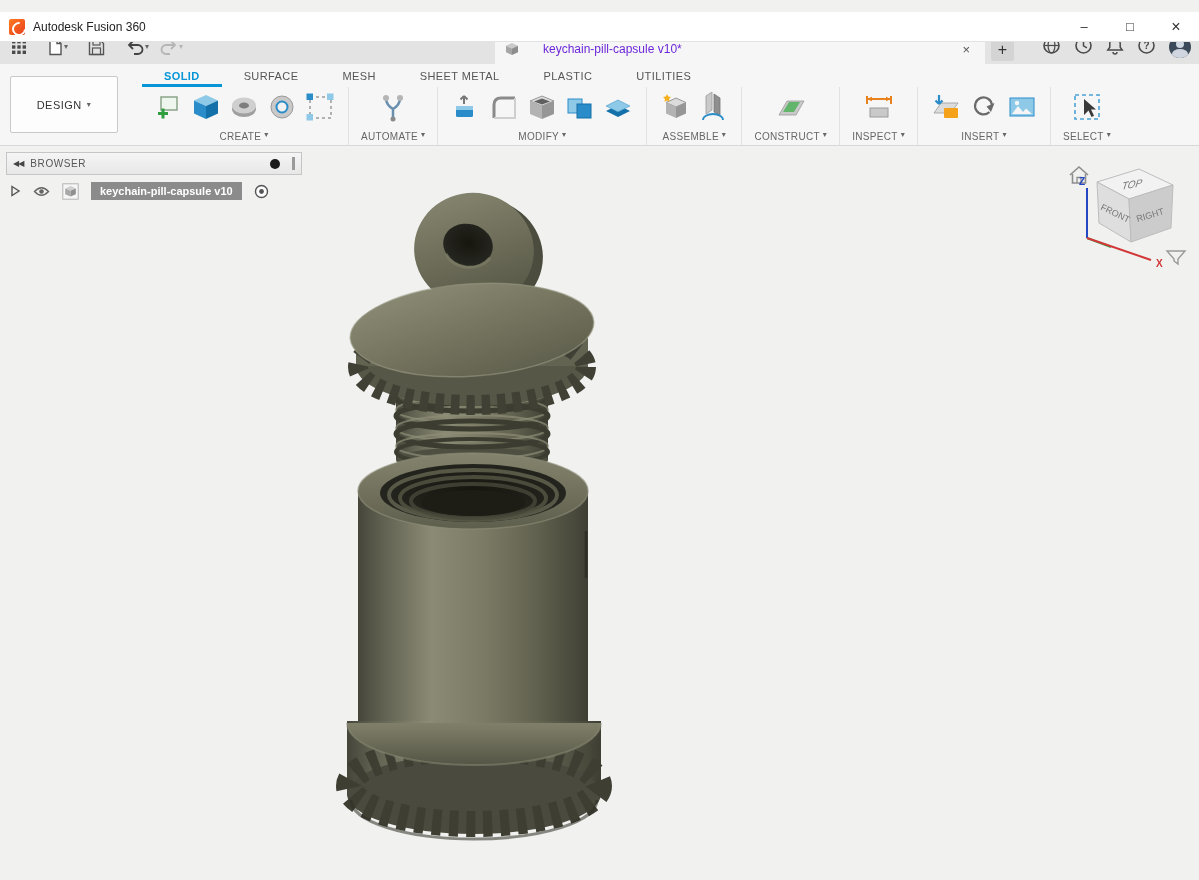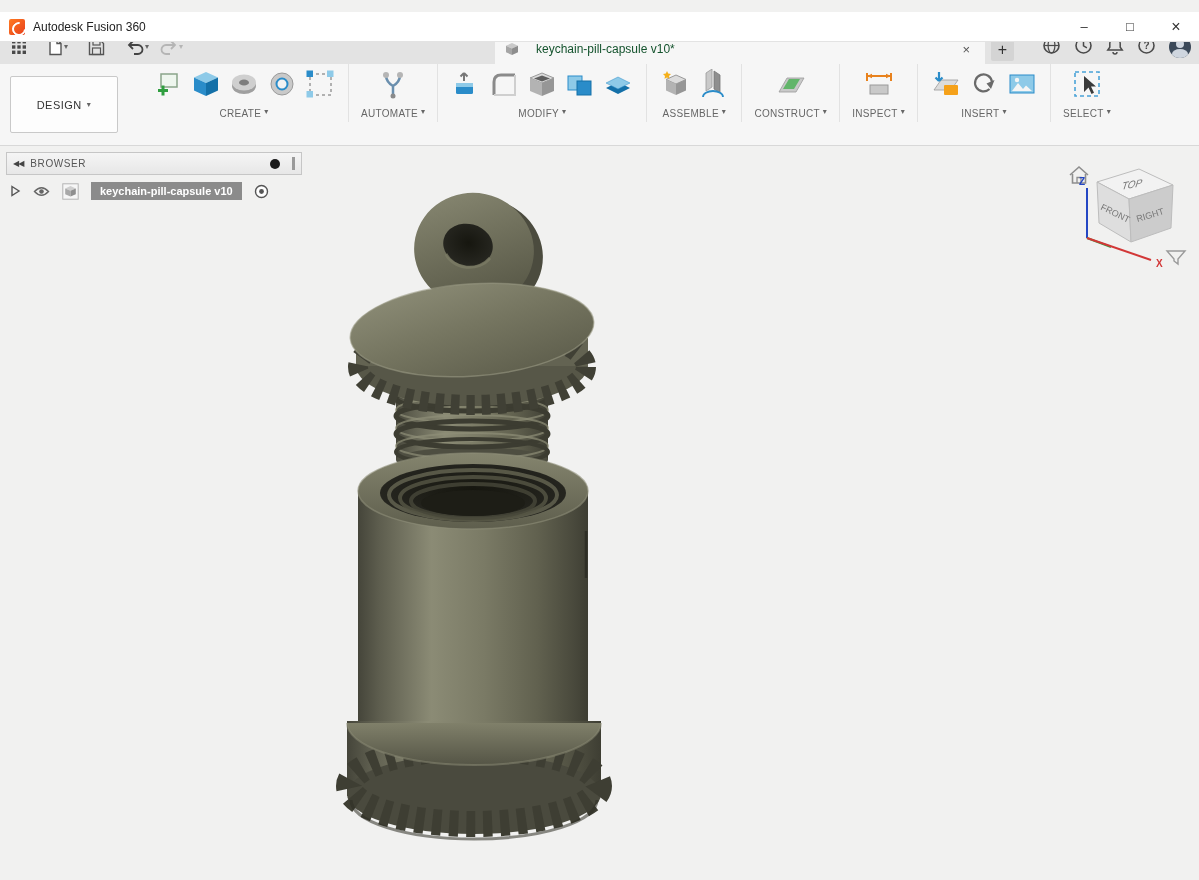--- a/index.html
+++ b/index.html
@@ -19,21 +19,21 @@
     font-size:13px; color:#333; }
 
   
   .qat { position:absolute; top:30px; left:0; right:0; height:34px; background:#e3e3e3; z-index:29; }
   .qat-left { display:flex; align-items:center; height:100%; padding-left:6px; }
   .qat-btn { display:flex; align-items:center; justify-content:center; height:28px; padding:0 5px; color:#444; }
   .chev { font-size:8px; color:#666; line-height:1; }
   .qat-sep { width:10px; }
   .doc-tab { position:absolute; left:495px; top:4px; width:490px; height:30px; background:#f6f6f6;
     border-radius:3px 3px 0 0; display:flex; align-items:center; padding:0 10px; }
-  .doc-tab .label { font-size:12px; color:#14532d; margin-left:17px; white-space:nowrap; }
+  .doc-tab .label { font-size:12px; color:#6d28d9; margin-left:24px; white-space:nowrap; }
   .tab-close { margin-left:auto; color:#555; font-size:13px; padding:1px 5px; }
   .new-tab { position:absolute; left:991px; top:8px; width:23px; height:23px; background:#d4d4d4;
     border-radius:2px; display:flex; align-items:center; justify-content:center; font-size:16px; color:#333; }
   .qat-right { position:absolute; right:8px; top:0; height:34px; display:flex; align-items:center; gap:13px; }
   .avatar { width:22px; height:22px; border-radius:50%; background:#3c4a5a; position:relative; overflow:hidden; }
   .avatar::before { content:""; position:absolute; left:7px; top:4px; width:8px; height:8px;
     border-radius:50%; background:#cfd6df; }
   .avatar::after { content:""; position:absolute; left:3px; top:13px; width:16px; height:10px;
     border-radius:50% 50% 0 0; background:#cfd6df; }
 
@@ -177,20 +177,28 @@
     <div class="avatar"></div>
   </div>
 </div>
 
 <div class="ribbon">
   <div class="workspace">
     <span>DESIGN</span>
     <span class="chev">▾</span>
   </div>
 
+  <div class="ribbon-tabs">
+    <div class="rtab active">SOLID</div>
+    <div class="rtab">SURFACE</div>
+    <div class="rtab">MESH</div>
+    <div class="rtab">SHEET METAL</div>
+    <div class="rtab">PLASTIC</div>
+    <div class="rtab">UTILITIES</div>
+  </div>
 
   <div class="ribbon-groups">
 
     <div class="rgroup">
       <div class="rgroup-icons">
         <div class="ricon">
           <svg width="30" height="30" viewBox="0 0 30 30">
             <rect x="8" y="5" width="16" height="13" fill="#eef6ee" stroke="#8aa58a" stroke-width="1.5"></rect>
             <path d="M5 21.5 h10 M10 16.5 v10" stroke="#2f9e3f" stroke-width="3"></path>
           </svg>

